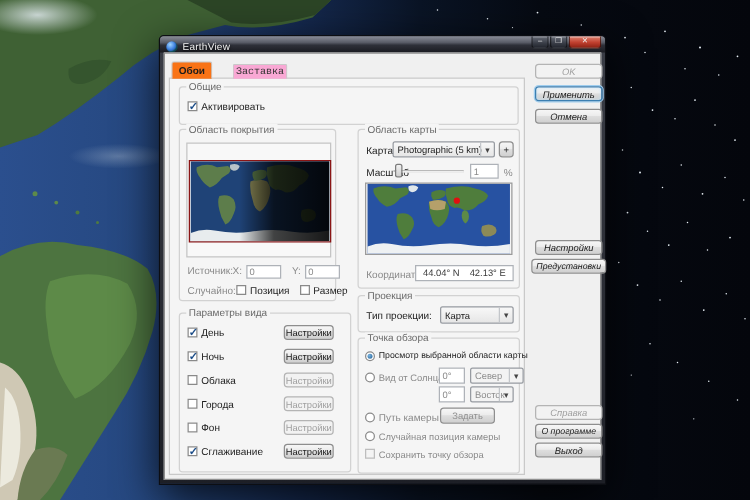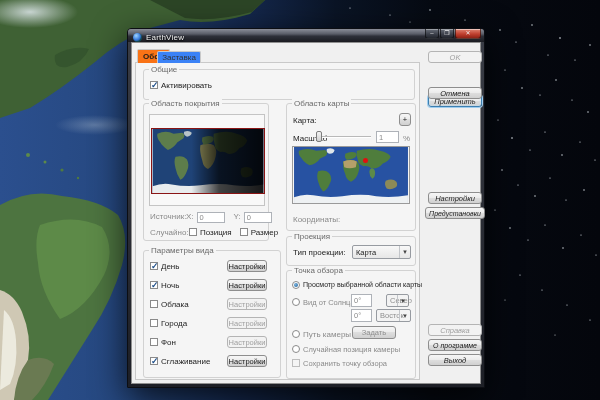--- a/index.html
+++ b/index.html
@@ -31,22 +31,22 @@
     box-shadow:inset 0 1px 0 rgba(255,255,255,.5); }
 
   .client { position:absolute; left:3px; top:13px; right:3px; bottom:3px;
     background:#f0f0f0; border:1px solid #8f8f8f; font-size:8px; color:#1c1c1c; }
 
   
   .tab { position:absolute; border:1px solid #c9c9c9; border-bottom:none;
     border-radius:2px 2px 0 0; text-align:center; z-index:3; cursor:default; }
   .tab-active { left:5px; top:6px; width:33px; height:14px; background:#f97316;
     font-weight:bold; line-height:13px; }
-  .tab-idle { left:25px; top:8px; width:44px; height:12px; background:#3b82f6;
-    color:#333; line-height:11px; }
+  .tab-idle { left:54px; top:8px; width:44px; height:12px; background:#f9a8d4;
+    color:#333; line-height:11px;font-family:Liberation Mono, monospace; }
   .tabpage { position:absolute; left:3px; top:19px; width:285px; height:318px;
     background:#f5f5f5; border:1px solid #c9c9c9; z-index:2; }
 
   
   .group { position:absolute; border:1px solid #d2d2d2; border-radius:3px; }
   .group-label { position:absolute; top:-5px; left:5px; background:#f5f5f5;
     padding:0 2px; color:#6a6a6a; font-size:8px; line-height:9px; }
 
   
   .row { position:absolute; display:flex; align-items:flex-start; gap:3px; white-space:nowrap; }
@@ -57,21 +57,21 @@
   .radio.sel::after { content:""; position:absolute; left:1px; top:1px; width:4px; height:4px; border-radius:50%;
     background:radial-gradient(circle at 35% 35%, #79b3e0, #1f5d92); }
   .ti { background:#fff; border:1px solid #aeb2b8; font-size:7.5px; color:#8a8a8a; padding:0 2px;
     display:inline-flex; align-items:center; }
   .ti.dark { color:#3a3a3a; }
   .btn { background:linear-gradient(#f6f6f6 0%,#ececec 45%,#dedede 50%,#d0d0d0 100%);
     border:1px solid #8e8e8e; border-radius:3px; font-size:7.5px; color:#1c1c1c;
     display:flex; align-items:center; justify-content:center; cursor:default;
     font-family:"Liberation Sans",sans-serif; }
   .btn.disabled { color:#9f9f9f; border-color:#b4b4b4; background:#f2f2f2; }
-  .btn.focused { border:1px solid #3c7fb1; box-shadow:0 0 0 1px #9fcdee, inset 0 0 3px #bfe0f5;margin-top:26px; }
+  .btn.focused { border:1px solid #3c7fb1; box-shadow:0 0 0 1px #9fcdee, inset 0 0 3px #bfe0f5; }
   .combo { background:linear-gradient(#f8f8f8,#e6e6e6); border:1px solid #979ba1; border-radius:2px;
     display:flex; align-items:center; font-size:7.5px; color:#222; padding-left:3px; position:relative; }
   .combo .arrow { position:absolute; right:0; top:0; bottom:0; width:11px; border-left:1px solid #c3c6ca;
     display:flex; align-items:center; justify-content:center; color:#444; }
   .combo .arrow::after { content:"▾"; font-size:7px; }
   .combo.dim { color:#8d8d8d; background:#f3f3f3; }
   .spin { width:9px; height:11px; display:flex; flex-direction:column; flex:0 0 auto; }
   .spin span { flex:1; border:1px solid #979ba1; background:linear-gradient(#f4f4f4,#dcdcdc);
     font-size:4px; line-height:4px; text-align:center; color:#333; }
   .spin span:first-child { border-bottom:none; }
@@ -289,20 +289,24 @@
           <span class="lbl">Сглаживание</span>
         </div>
         <div class="btn" style="position:absolute;left:83px;top:104px;width:40px;height:12px">Настройки</div>
       </div>
 
       <div class="group" style="left:150px;top:40px;width:130px;height:128px">
         <span class="group-label">Область карты</span>
         <div class="row" style="left:6px;top:12px">
           <span class="lbl">Карта:</span>
         </div>
+        <div class="combo" style="position:absolute;left:27px;top:9px;width:82px;height:13px">
+          <span>Photographic (5 km)</span>
+          <span class="arrow"></span>
+        </div>
         <div class="btn" style="position:absolute;left:112px;top:9px;width:12px;height:13px">+</div>
 
         <div class="row" style="left:6px;top:30px">
           <span class="lbl">Масштаб</span>
         </div>
         <div class="slider" style="position:absolute;left:29px;top:27px;width:55px">
           <span class="track"></span>
           <span class="thumb"></span>
         </div>
         <span class="ti" style="position:absolute;left:89px;top:27px;width:23px;height:12px">1</span>
@@ -323,20 +327,24 @@
               <path d="M95,35 q7,-3 11,1 q2,4 -1,6 q-5,3 -9,1 q-3,-4 -1,-8 z" fill="#8c8a58"></path>
             </g>
             <path d="M0,52 q10,-4 20,-2 q15,3 30,1 q20,-3 35,0 q16,2 33,-1 L118,58 L0,58 Z" fill="#eef1f3"></path>
             <circle cx="74" cy="14" r="2.6" fill="#e01010"></circle>
           </svg>
         </div>
 
         <div class="row" style="left:6px;top:111px">
           <span class="lbl gray">Координаты:</span>
         </div>
+        <div class="ti dark" style="position:absolute;left:45px;top:108px;width:79px;height:13px;gap:8px;justify-content:center">
+          <span>44.04° N</span>
+          <span>42.13° E</span>
+        </div>
       </div>
 
       <div class="group" style="left:150px;top:173px;width:130px;height:30px">
         <span class="group-label">Проекция</span>
         <div class="row" style="left:6px;top:11px">
           <span class="lbl">Тип проекции:</span>
         </div>
         <div class="combo" style="position:absolute;left:65px;top:8px;width:59px;height:14px">
           <span>Карта</span>
           <span class="arrow"></span>
@@ -349,21 +357,21 @@
         <div class="row" style="left:5px;top:10px;font-size:7px">
           <span class="radio sel"></span>
           <span class="lbl">Просмотр выбранной области карты</span>
         </div>
 
         <div class="row" style="left:5px;top:27px;font-size:7.5px">
           <span class="radio"></span>
           <span class="lbl gray">Вид от Солнца +</span>
         </div>
         <span class="ti" style="position:absolute;left:64px;top:23px;width:21px;height:13px">0°</span>
-        <div class="combo dim" style="position:absolute;left:99px;top:23px;width:23px;height:13px">
+        <div class="combo dim" style="position:absolute;left:89px;top:23px;width:43px;height:13px">
           <span>Север</span>
           <span class="arrow"></span>
         </div>
         <span class="ti" style="position:absolute;left:64px;top:38px;width:21px;height:13px">0°</span>
         <div class="combo dim" style="position:absolute;left:89px;top:38px;width:35px;height:13px">
           <span>Восток</span>
           <span class="arrow"></span>
         </div>
 
         <div class="row" style="left:5px;top:59px">

